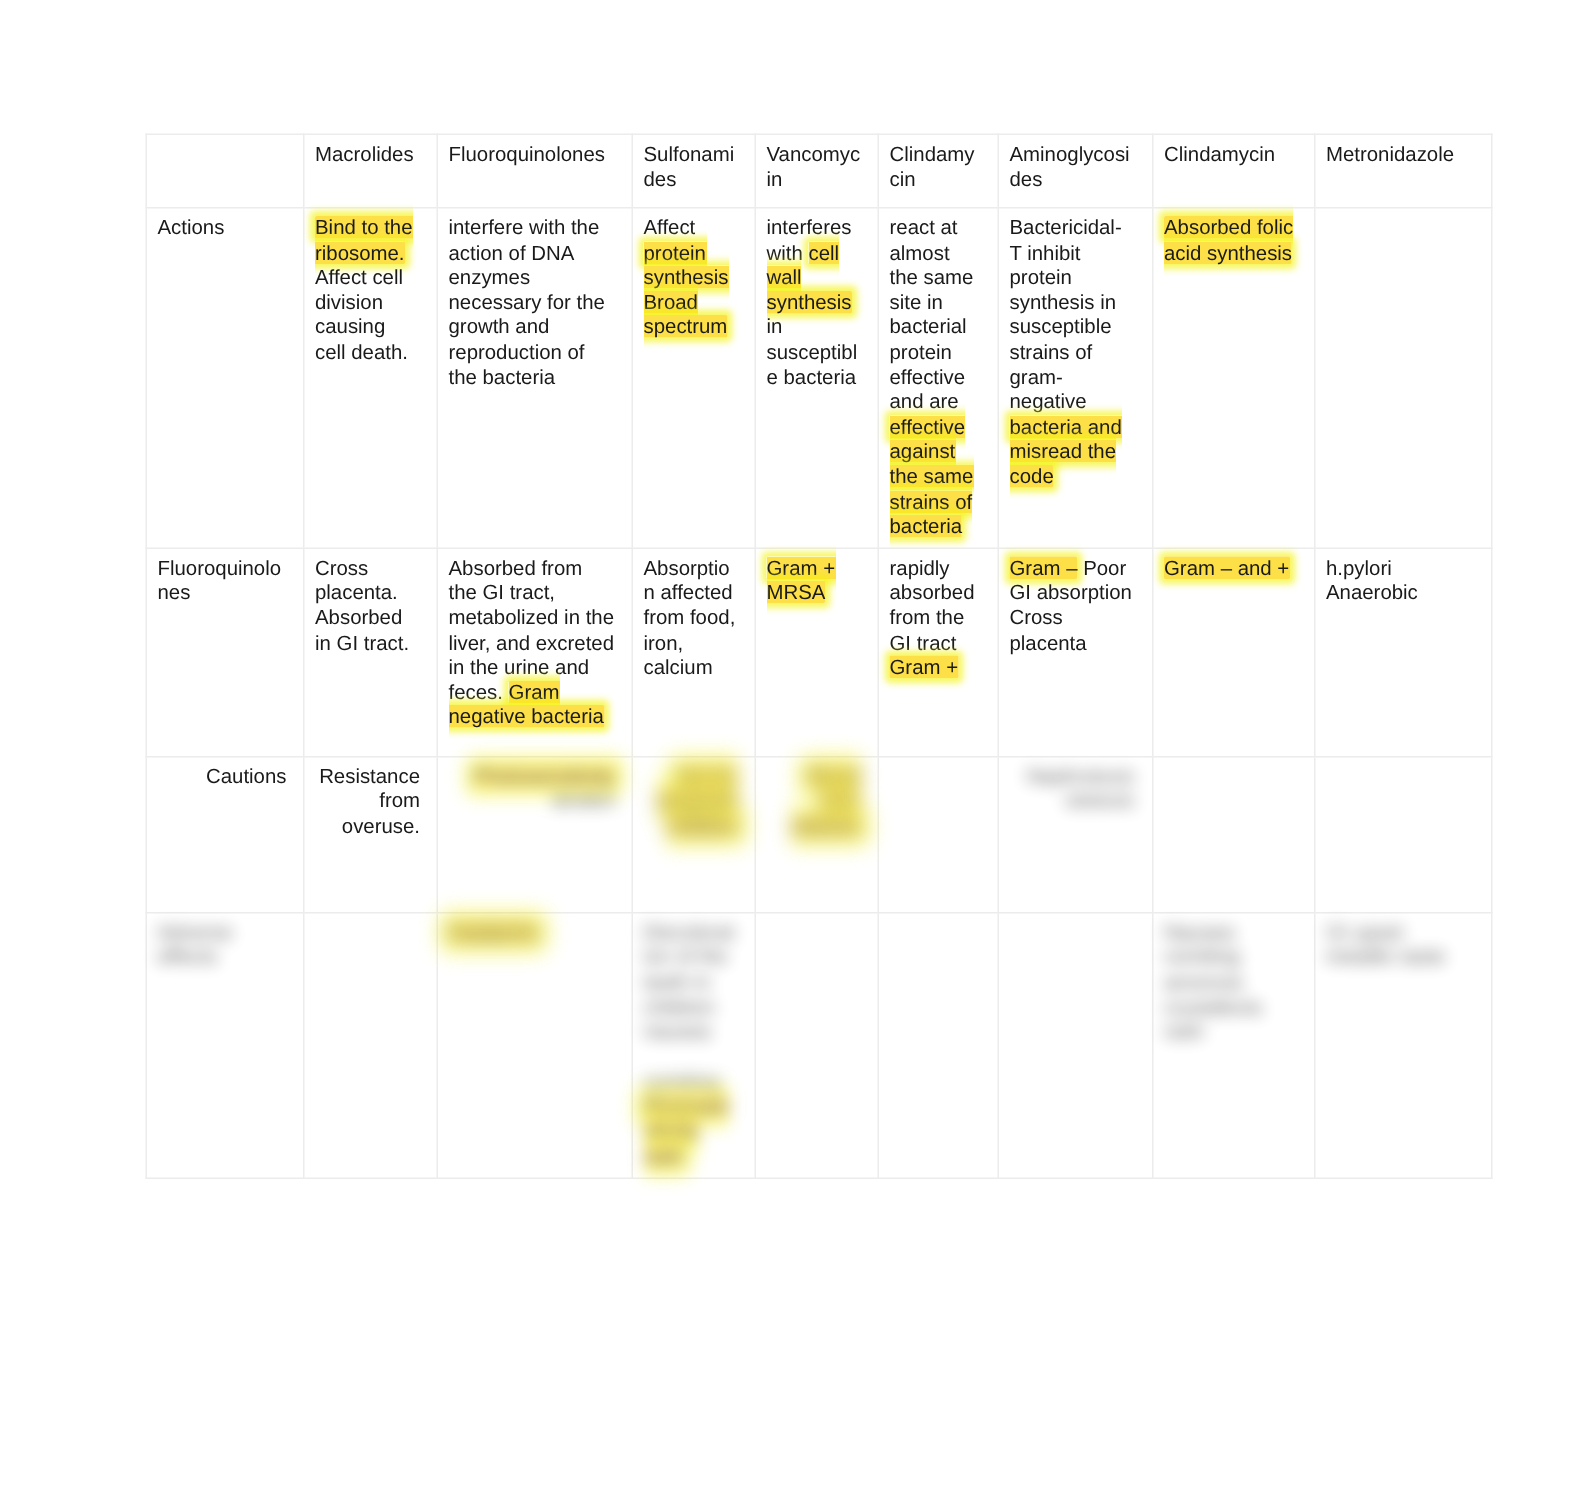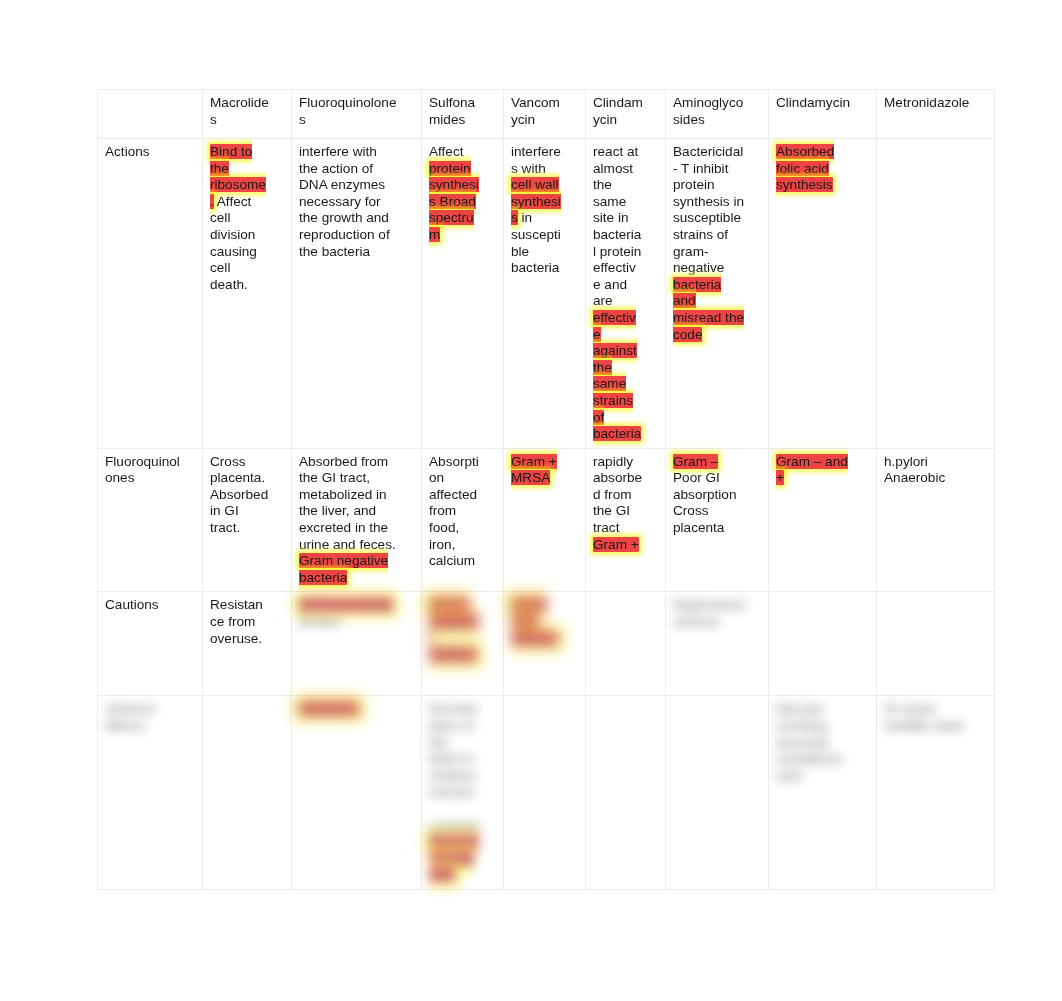--- a/index.html
+++ b/index.html
@@ -28,21 +28,21 @@
     left: 97px;
     top: 89px;
     width: 897px;
     border-collapse: collapse;
     table-layout: fixed;
   }
 
   .doc-table td {
     border: 1px solid #ececed;
     vertical-align: top;
-    padding: 5px 22px 5px 7px;
+    padding: 5px 11px 5px 7px;
     font-size: 13.6px;
     line-height: 16.6px;
     font-family: "Liberation Sans", sans-serif;
     color: #1a1a1a;
     word-wrap: break-word;
     overflow-wrap: break-word;
   }
 
   
   .col-label   { width: 105px; }
@@ -51,26 +51,26 @@
   .col-tetra   { width: 82px; }
   .col-vanco   { width: 82px; }
   .col-clinda  { width: 80px; }
   .col-amino   { width: 103px; }
   .col-sulfa   { width: 108px; }
   .col-metro   { width: 118px; }
 
   .row-header td { height: 38px; }
   .row-actions td { height: 196px; }
   .row-pk td { height: 128px; }
-  .row-cautions td { height: 93px; }
+  .row-cautions td { height: 93px; text-align: right; }
   .row-adverse td { height: 154px; }
 
   
   .hl {
-    background-color: #ef4444;
+    background-color: #fde047;
     box-shadow: 0 0 5px 3px rgba(243,243,0,0.65);
     border-radius: 1px;
   }
 
   
   .blurred {
     filter: blur(5.2px);
     opacity: 0.72;
   }
   .blurred-strong {

